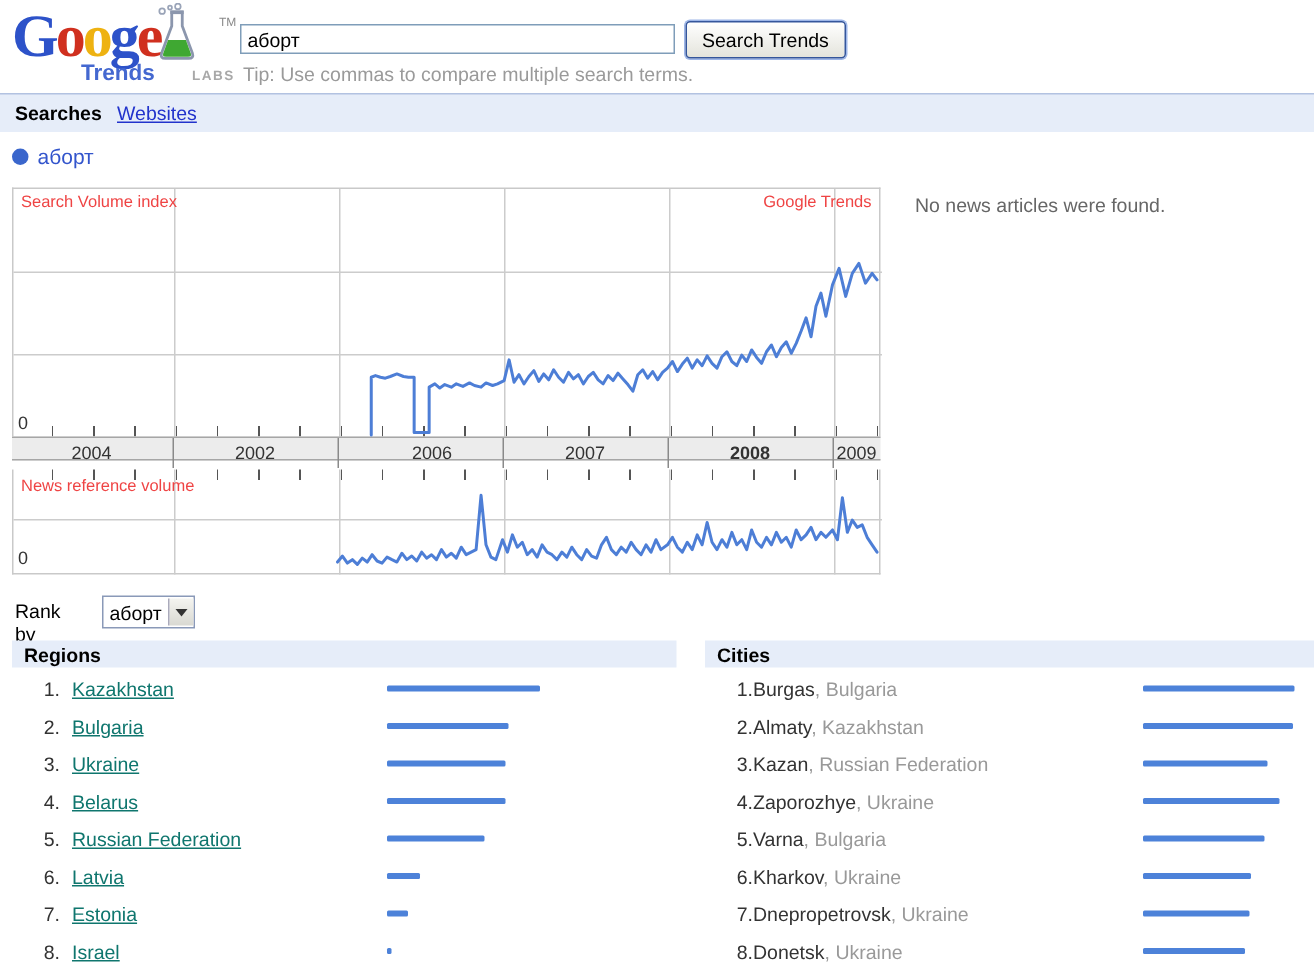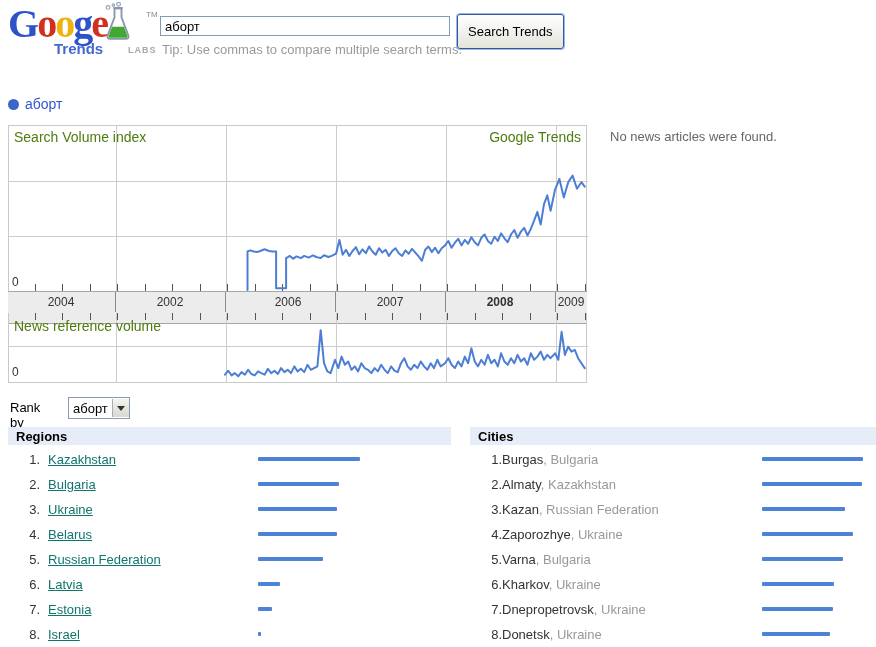--- a/index.html
+++ b/index.html
@@ -12,21 +12,21 @@
              font-weight:bold;font-size:40px;line-height:44px;letter-spacing:-2px;white-space:nowrap;}
   .logo-word .c-blue{color:#2d52c9;} .logo-word .c-red{color:#d0301f;} .logo-word .c-yel{color:#eeb211;}
   .logo-tm{position:absolute;left:138px;top:8px;font-size:8px;color:#8a8a8a;letter-spacing:0;}
   .logo-flask{position:absolute;left:96px;top:0px;}
   .logo-sub{position:absolute;left:46px;top:38px;font-weight:bold;font-size:15px;color:#4468d0;}
   .logo-labs{position:absolute;left:120px;top:43px;font-size:9px;color:#a8a8a8;letter-spacing:1px;font-weight:bold;}
 
   .search-input{position:absolute;left:160px;top:16px;width:290px;height:20px;
                 border:1px solid #7f9db9;font-family:"Liberation Sans",sans-serif;
                 font-size:13px;padding:2px 4px;box-sizing:border-box;}
-  .search-btn{position:absolute;left:457px;top:14px;height:35px;padding:0 10px;
+  .search-btn{position:absolute;left:457px;top:14px;height:25px;padding:0 10px;
               font-family:"Liberation Sans",sans-serif;font-size:13px;color:#000;
               background:linear-gradient(#ffffff,#e4e4dc);border:1px solid #35569b;border-radius:3px;
               box-shadow:0 0 0 1px #9db6e8;cursor:pointer;}
   .tip{position:absolute;left:162px;top:42px;color:#9a9a9a;}
 
   
   .navband{position:absolute;left:0;top:62px;width:876px;height:26px;background:#e6edf9;
            border-top:1px solid #b2c2e1;box-sizing:border-box;}
   .nav-current{position:absolute;left:10px;top:5px;font-weight:bold;color:#000;}
   .nav-link{position:absolute;left:78px;top:5px;color:#2233cc;text-decoration:underline;cursor:pointer;}
@@ -39,25 +39,25 @@
   
   .chartblock{position:absolute;left:8px;top:125px;width:579px;height:258px;}
   .mainplot{position:absolute;left:0;top:0;width:579px;height:166px;
             border:1px solid #c9c9c9;border-bottom:none;box-sizing:border-box;}
   .newsplot{position:absolute;left:0;top:188px;width:579px;height:70px;
             border:1px solid #c9c9c9;border-top:none;box-sizing:border-box;}
   .hgrid{position:absolute;left:0;width:579px;height:1px;background:#cccccc;}
   .vgrid{position:absolute;top:0;width:1px;background:#cccccc;}
   .tickstrip{position:absolute;left:0;width:579px;height:7px;
              background:repeating-linear-gradient(to right,transparent 0px,transparent 26.5px,#555 26.5px,#555 27.5px);}
-  .yearband{position:absolute;left:0;top:166px;width:579px;height:33px;background:#ececec;
+  .yearband{position:absolute;left:0;top:166px;width:579px;height:16px;background:#ececec;
             border-top:1px solid #a6a6a6;border-bottom:1px solid #a6a6a6;box-sizing:border-box;}
   .yearband .divider{position:absolute;top:0;width:1px;height:20px;background:#8a8a8a;}
   .yearlabel{position:absolute;top:3px;transform:translateX(-50%);font-size:12px;color:#333;}
-  .chart-caption{position:absolute;font-size:14px;color:#4d7c0f;}
+  .chart-caption{position:absolute;font-size:11px;color:#ef4444;}
   .zero-label{position:absolute;font-size:12px;color:#333;}
   .chart-svg{position:absolute;left:0;top:0;pointer-events:none;}
 
   .no-news{position:absolute;left:610px;top:129px;color:#666;}
 
   
   .rankrow{position:absolute;left:10px;top:397px;height:22px;}
   .rank-label{position:absolute;left:0;top:3px;color:#000;}
   .rank-select{position:absolute;left:58px;top:0;height:20px;display:inline-flex;align-items:center;
                border:1px solid #8a99b8;background:#fff;cursor:pointer;}
@@ -100,20 +100,24 @@
       </svg><span class="c-red" id="logo-letter-e">e</span></div>
     <span class="logo-tm">TM</span>
     <span class="logo-sub">Trends</span>
     <span class="logo-labs">LABS</span>
   </div>
 
   <input class="search-input" type="text" value="аборт" style="">
   <button class="search-btn">Search Trends</button>
   <div class="tip">Tip: Use commas to compare multiple search terms.</div>
 
+  <div class="navband">
+    <span class="nav-current">Searches</span>
+    <span class="nav-link">Websites</span>
+  </div>
 
   <div class="legend">
     <span class="legend-dot"></span>
     <span class="legend-term">аборт</span>
   </div>
 
   <div class="chartblock">
     <div class="mainplot">
       <div class="hgrid" style="top:55px"></div>
       <div class="hgrid" style="top:110px"></div>

